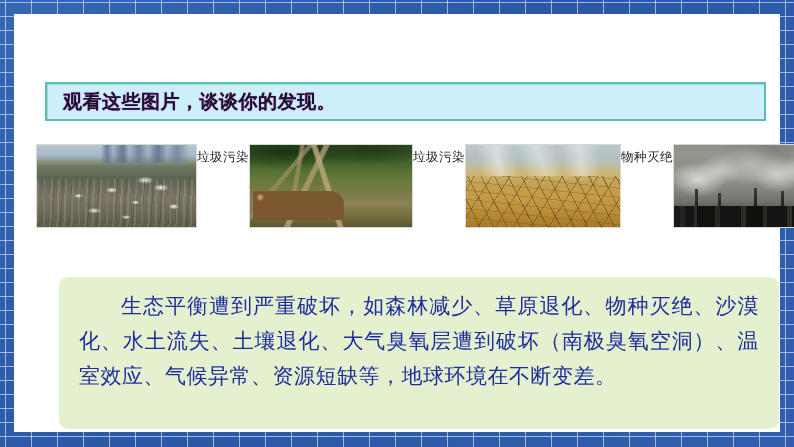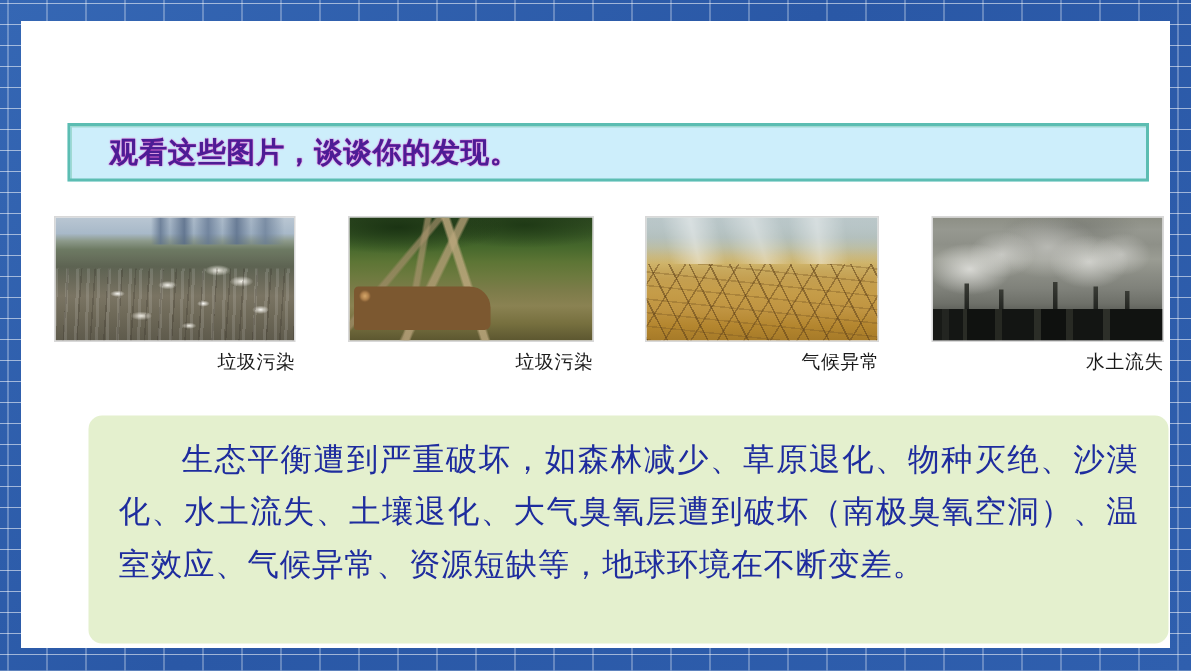--- a/index.html
+++ b/index.html
@@ -48,45 +48,44 @@
     width: 721px;
     height: 39px;
     box-sizing: border-box;
     background: #cdeefb;
     border: 2px solid #5cbdb2;
     box-shadow: 1px 1px 0 #9fd9d3 inset;
     display: flex;
     align-items: center;
   }
   #title-text {
-    margin-left: 26px;
+    margin-left: 16px;
     font-size: 19px;
     font-weight: bold;
-    color: #4c1d95;
+    color: #0f172a;
     letter-spacing: 0.5px;
     font-family: "DejaVu Sans", "Liberation Sans", sans-serif;
     text-shadow: 0 0 1px #e612b4;
     white-space: nowrap;
   }
 
   
   #image-strip {
     position: absolute;
     left: 22px;
     top: 130px;
     width: 740px;
     height: 110px;
     display: flex;
     justify-content: space-between;
     align-items: flex-start;
   }
   .photo-cell {
     display: flex;
-    flex-direction: column;
-    align-items: flex-end;
+    align-items: flex-start;
   }
   .photo {
     position: relative;
     overflow: hidden;
     border: 1px solid #d8d8d8;
     box-sizing: border-box;
   }
   .photo-caption {
     margin-top: 5px;
     font-size: 12.5px;
@@ -314,21 +313,21 @@
         <div class="photo-caption">垃圾污染</div>
       </div>
 
       <div class="photo-cell">
         <div class="photo p2"></div>
         <div class="photo-caption">垃圾污染</div>
       </div>
 
       <div class="photo-cell">
         <div class="photo p3"></div>
-        <div class="photo-caption">气候异常</div>
+        <div class="photo-caption">物种灭绝</div>
       </div>
 
       <div class="photo-cell">
         <div class="photo p4">
           <span class="stack" style="left:14%;height:26%;"></span>
           <span class="stack" style="left:29%;height:22%;"></span>
           <span class="stack" style="left:52%;height:28%;"></span>
           <span class="stack" style="left:70%;height:24%;"></span>
           <span class="stack" style="left:84%;height:20%;"></span>
         </div>

